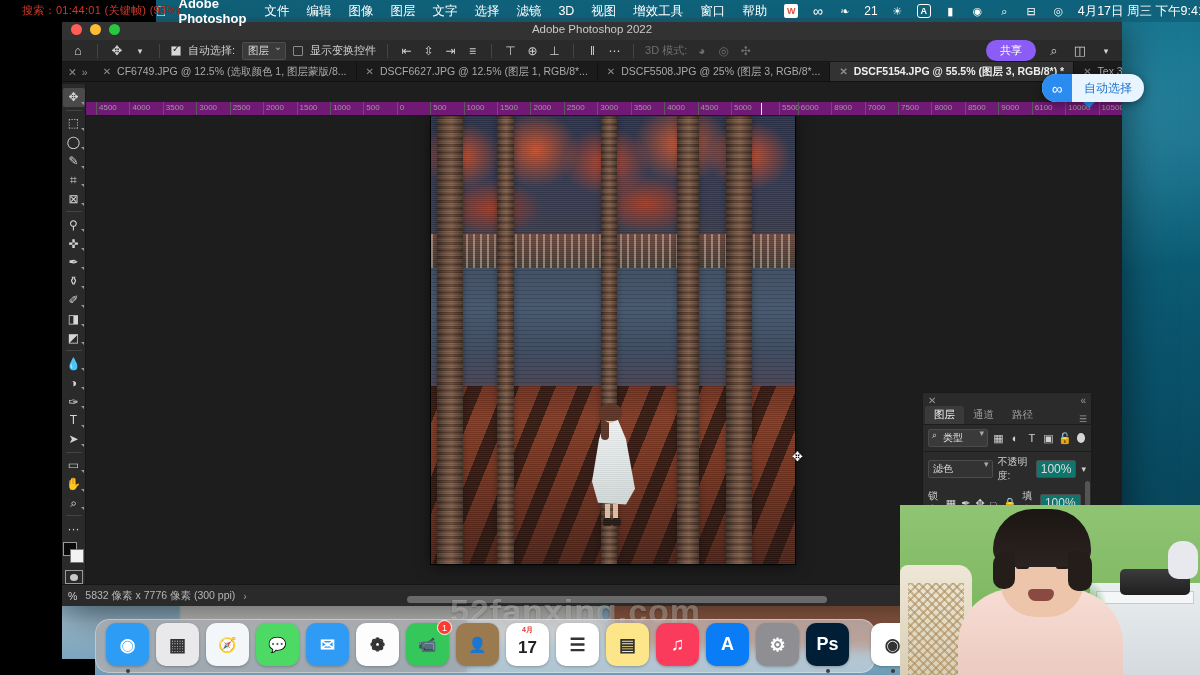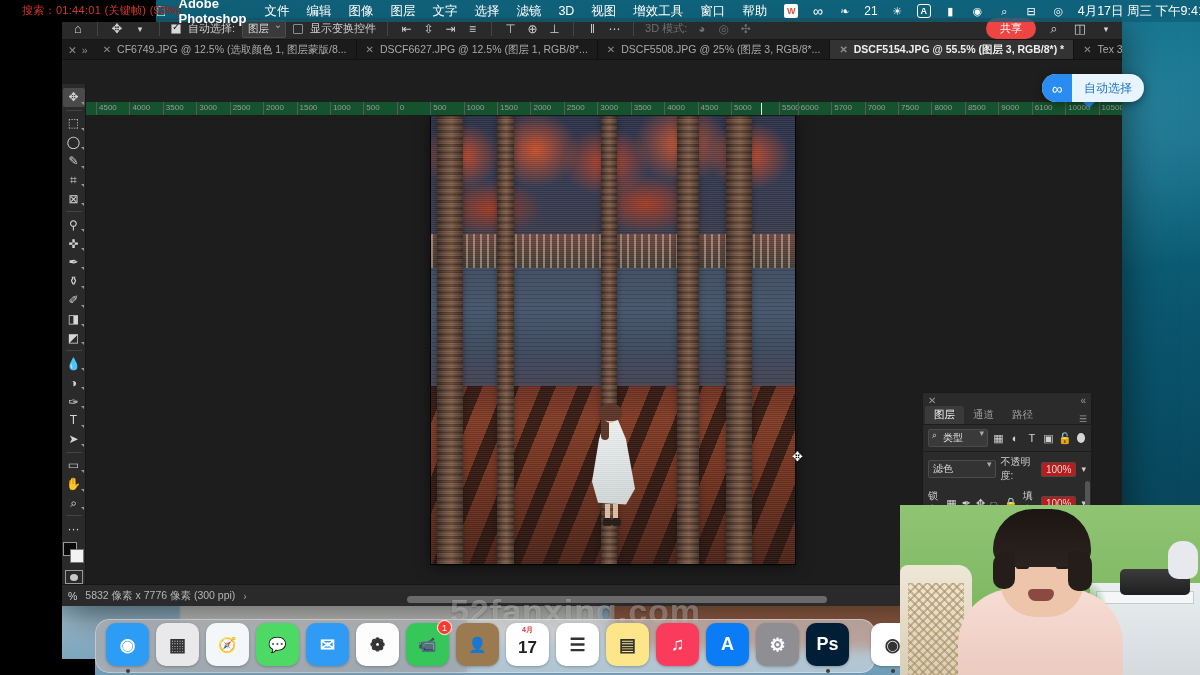--- a/index.html
+++ b/index.html
@@ -110,42 +110,42 @@
   .opt-label { font-size:11px; color:#cfcfcf; white-space:nowrap;}
   .opt-select {
     background:#3a3a3a; border:1px solid #4d4d4d; border-radius:2px;
     font-size:10.5px; color:#d8d8d8; padding:1px 14px 1px 5px; position:relative; min-width:44px;
   }
   .opt-select::after{ content:"⌄"; position:absolute; right:3px; top:-2px; font-size:10px; color:#aaa;}
   .opt-align { width:15px; height:15px; display:inline-flex; align-items:center; justify-content:center; color:#cfcfcf; font-size:12px;}
   .opt-dim { color:#6e6e6e; }
   .opt-spacer{ flex:1; }
   .share-btn {
-    background:#ef4444; color:#fff; font-size:11px; border-radius:11px;
+    background:#8b5cf6; color:#fff; font-size:11px; border-radius:11px;
     padding:3px 14px; white-space:nowrap;
   }
   .opt-right { display:flex; align-items:center; gap:10px; padding-right:8px;}
 
   
   .tabbar {
     height:20px; background:#1b1b1b; display:flex; align-items:stretch;
     font-size:10.5px; color:#a9a9a9; border-bottom:1px solid #111; overflow:hidden;
   }
   .tab {
     display:flex; align-items:center; gap:6px; padding:0 9px;
     white-space:nowrap; border-right:1px solid #111; background:#1b1b1b;
   }
   .tab .x { font-size:10px; color:#8d8d8d; }
   .tab.active { background:#333; color:#efefef; font-weight:bold; }
   .tab-arrows { display:flex; align-items:center; gap:5px; padding:0 6px; color:#8d8d8d;}
 
   
   .ruler-h {
     position:absolute; left:24px; top:84px; width:1036px; height:14px;
-    background:#14532d; border-bottom:1px solid #1a1a1a; overflow:hidden;
+    background:#701a75; border-bottom:1px solid #1a1a1a; overflow:hidden;
   }
   .rtick { position:absolute; top:0; height:14px; border-left:1px solid #5a5a5a; font-size:8px; color:#9a9a9a; padding-left:2px; line-height:11px;}
   .rcaret { position:absolute; top:1px; width:1px; height:12px; background:#e8e8e8; }
 
   
   .toolbar {
     position:absolute; left:0px; top:66px; width:24px; bottom:22px;
     background:#2a2a2a; border-right:1px solid #171717;
     display:flex; flex-direction:column; align-items:center; padding-top:4px; gap:0px;
   }
@@ -275,21 +275,21 @@
   .filter-sel .mag { position:absolute; left:3px; top:0px; font-size:9px; }
   .filter-sel .cv { position:absolute; right:3px; top:-2px; font-size:9px; color:#aaa;}
   .fic { width:15px; height:14px; display:inline-flex; align-items:center; justify-content:center; color:#cfcfcf; font-size:11px;}
   .toggle-dot { width:10px; height:10px; border-radius:50%; background:#d6d6d6; margin-left:auto; margin-right:1px;}
   .blend-row { display:flex; align-items:center; gap:5px; padding:3px 5px; font-size:10px;}
   .blend-sel {
     background:#333; border:1px solid #4b4b4b; border-radius:2px; padding:1px 12px 1px 4px;
     position:relative; color:#ddd; width:78px; font-size:10px;
   }
   .blend-sel .cv { position:absolute; right:3px; top:-2px; font-size:9px; color:#aaa;}
-  .num-box { background:#b91c1c; border:1px solid #4b4b4b; border-radius:2px; padding:1px 4px; font-size:10px; color:#ddd;}
+  .num-box { background:#0f766e; border:1px solid #4b4b4b; border-radius:2px; padding:1px 4px; font-size:12px; color:#ddd;}
   .lock-row { display:flex; align-items:center; gap:5px; padding:3px 5px; font-size:10px; border-bottom:1px solid #1d1d1d;}
   .layer-row { display:flex; align-items:center; gap:6px; padding:5px 5px; background:#3c3c3c; }
   .thumb { width:30px; height:26px; background:#111; border:1px solid #6a6a6a; position:relative;}
   .thumb::after { content:""; position:absolute; left:5px; top:3px; right:5px; bottom:3px;
     background: radial-gradient(ellipse at 50% 45%, #4a4a4a 0%, #0d0d0d 80%); }
   .panel-scroll { position:absolute; right:1px; top:88px; width:5px; height:34px; background:#555; border-radius:3px;}
 
   
   .statusbar {
     position:absolute; left:0; right:0; bottom:0; height:22px; background:#2a2a2a;
@@ -427,20 +427,28 @@
       <span class="mb-ico">⊟</span>
       <span class="mb-ico">◎</span>
       <span class="mb-date">4月17日 周三 下午9:41</span>
     </span>
   </div>
 
   <div class="rec-overlay">搜索：01:44:01 (关键帧) (93%)</div>
 
   <div class="ps-window">
 
+    <div class="ps-title">
+      <div class="traffic">
+        <span class="tl r"></span>
+        <span class="tl y"></span>
+        <span class="tl g"></span>
+      </div>
+      <div class="t">Adobe Photoshop 2022</div>
+    </div>
 
     <div class="options-bar">
       <span class="opt-ic">⌂</span>
       <span class="opt-sep"></span>
       <span class="opt-ic">✥</span>
       <span class="opt-ic" style="font-size:9px;">▾</span>
       <span class="opt-sep"></span>
       <span class="opt-chk on"></span>
       <span class="opt-label">自动选择:</span>
       <span class="opt-select">图层</span>
@@ -515,21 +523,21 @@
         <span class="rtick" style="left: 411.032px;">1500</span>
         <span class="rtick" style="left: 444.452px;">2000</span>
         <span class="rtick" style="left: 477.871px;">2500</span>
         <span class="rtick" style="left: 511.29px;">3000</span>
         <span class="rtick" style="left: 544.71px;">3500</span>
         <span class="rtick" style="left: 578.129px;">4000</span>
         <span class="rtick" style="left: 611.548px;">4500</span>
         <span class="rtick" style="left: 644.968px;">5000</span>
         <span class="rtick" style="left: 693px;">5500</span>
         <span class="rtick" style="left: 711.806px;">6000</span>
-        <span class="rtick" style="left: 745.226px;">5700</span>
+        <span class="rtick" style="left: 745.226px;">8900</span>
         <span class="rtick" style="left: 778.645px;">7000</span>
         <span class="rtick" style="left: 812.065px;">7500</span>
         <span class="rtick" style="left: 845.484px;">8000</span>
         <span class="rtick" style="left: 878.903px;">8500</span>
         <span class="rtick" style="left: 912.323px;">9000</span>
         <span class="rtick" style="left: 945.742px;">6100</span>
         <span class="rtick" style="left: 979.161px;">10000</span>
         <span class="rtick" style="left: 1012.58px;">10500</span>
         <span class="rcaret" style="left: 675px;"></span>
       </div>

